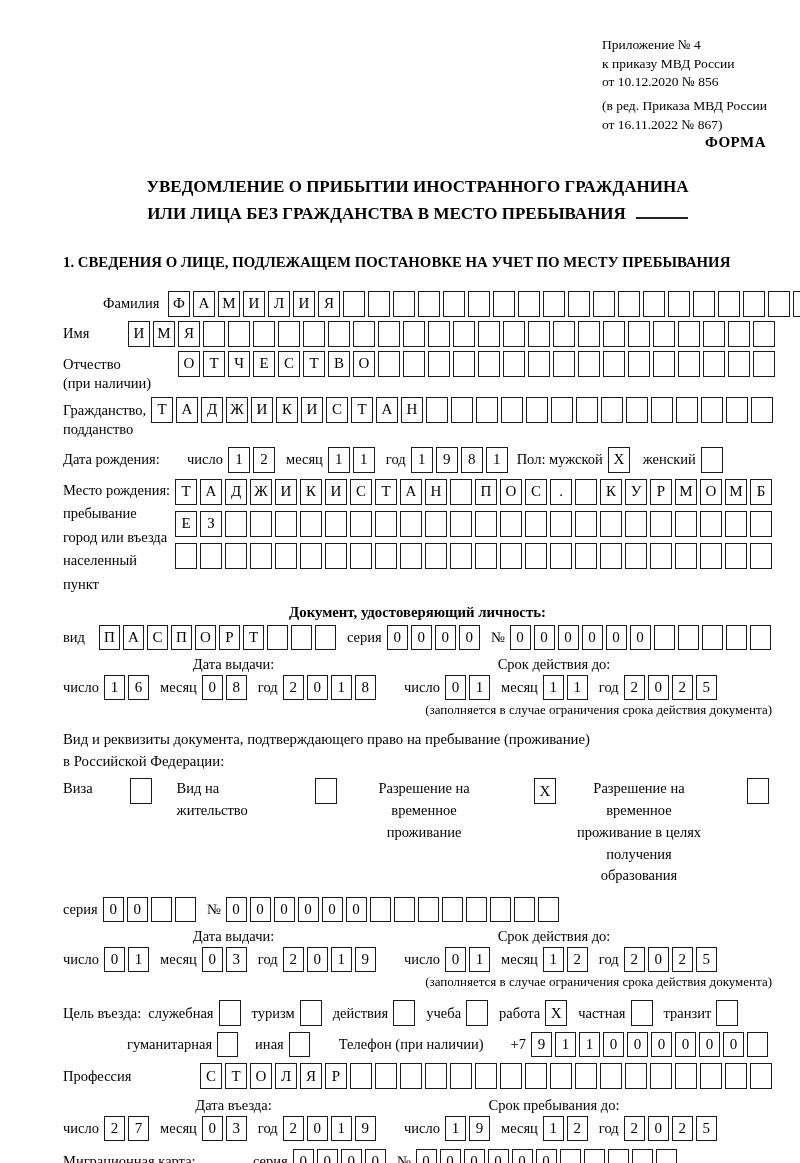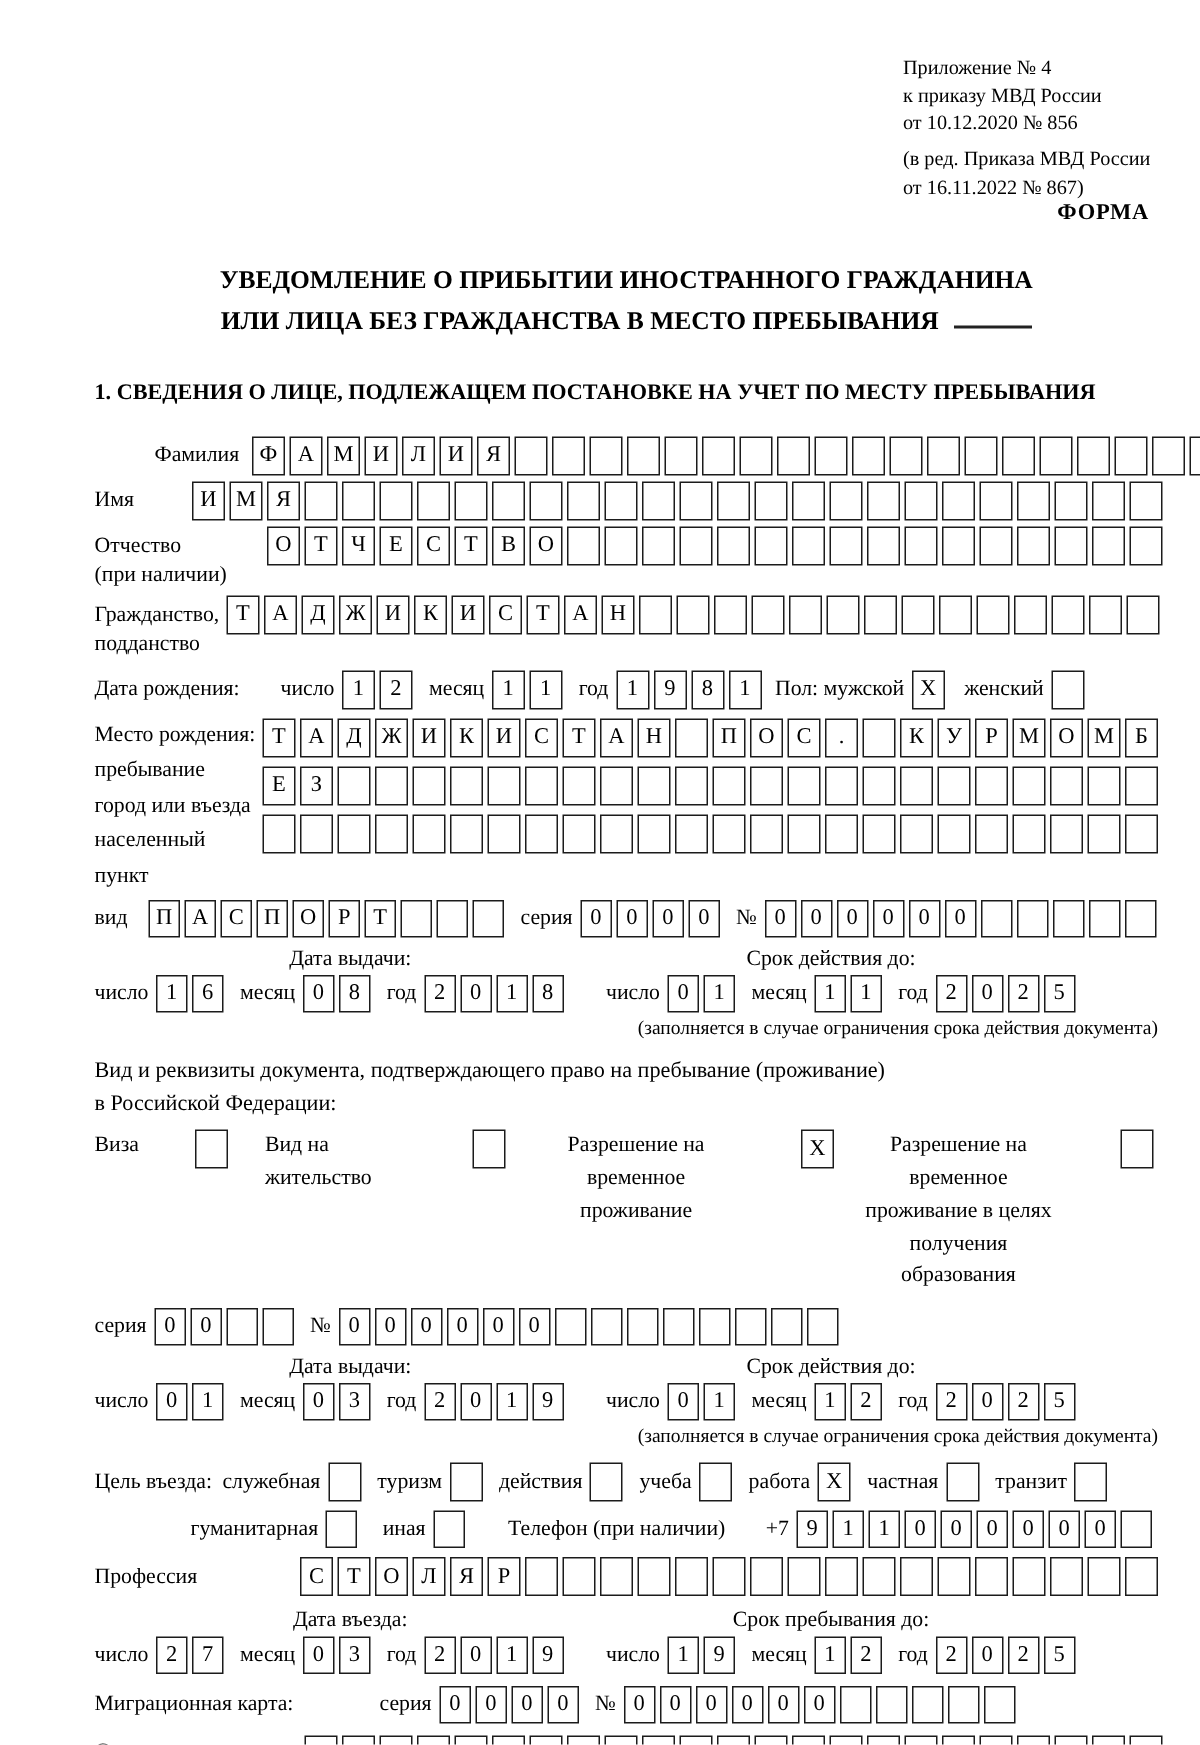--- a/index.html
+++ b/index.html
@@ -313,20 +313,21 @@
           <span class="cell"></span>
           <span class="cell"></span>
           <span class="cell"></span>
           <span class="cell"></span>
           <span class="cell"></span>
           <span class="cell"></span>
         </div>
     </div>
   </div>
 
+  <div class="center-bold">Документ, удостоверяющий личность:</div>
 
   <div class="frow vcenter tight" style="margin-top:4px;">
     <div class="flabel" style="width:36px;">вид</div>
     <div class="cells">
         <span class="cell">П</span>
         <span class="cell">А</span>
         <span class="cell">С</span>
         <span class="cell">П</span>
         <span class="cell">О</span>
         <span class="cell">Р</span>

